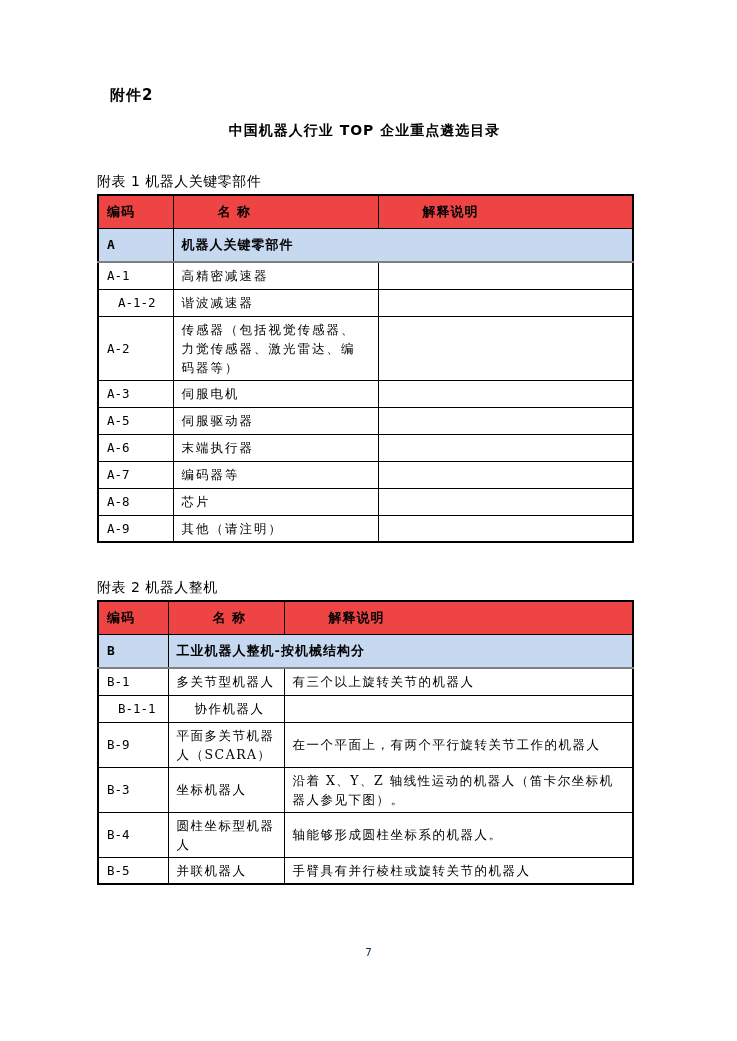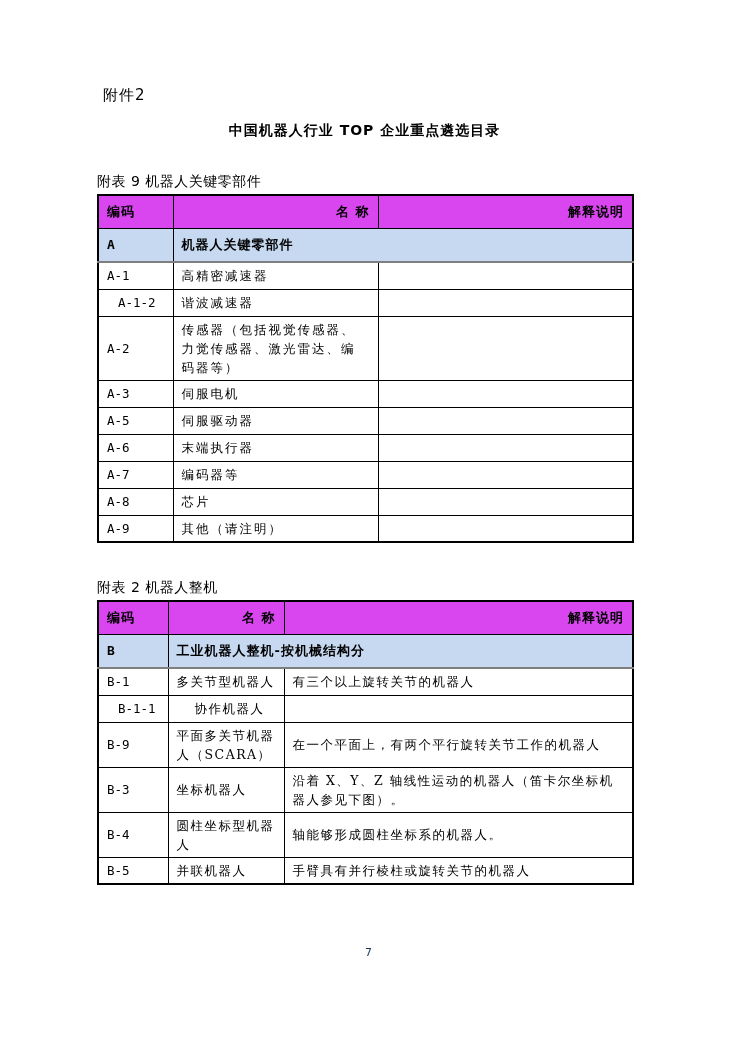--- a/index.html
+++ b/index.html
@@ -9,22 +9,22 @@
     font-family:"DejaVu Sans", "Liberation Sans", sans-serif;
     color:#000;
     position:relative;
     overflow:hidden;
   }
   .page {
     position:absolute; inset:0;
     padding:86px 105px 0 97px;
   }
   .attachment-label {
-    font-size:15px; font-weight:normal;
-    margin-left:6px;
+    font-size:15px; font-weight:bold;
+    margin-left:13px;
     letter-spacing:1px;
     font-family:"DejaVu Sans", sans-serif;
   }
   .doc-title {
     margin-top:17px;
     text-align:center;
     font-size:14px; font-weight:bold;
     letter-spacing:1px;
   }
   .table-caption {
@@ -43,28 +43,28 @@
   .doc-table th, .doc-table td {
     border:1.3px solid #000;
     padding:3px 8px;
     font-size:12.5px;
     line-height:19px;
     vertical-align:middle;
     text-align:left;
     overflow:hidden;
   }
   .doc-table thead th {
-    background:#d946ef;
+    background:#ef4444;
     height:33px;
     font-weight:bold;
     font-size:13px;
     letter-spacing:1px;
     border-bottom:1.6px solid #000;
   }
-  .doc-table thead th.center { text-align:right;padding-left:44px; }
+  .doc-table thead th.center { text-align:left;padding-left:44px; }
   .doc-table tr.section-row td {
     background:#C6D9F1;
     height:34px;
     font-weight:bold;
     font-size:13px;
     letter-spacing:1px;
     border-bottom:2px solid #7f7f7f;
   }
   .doc-table td { height:27px; }
   .code-cell {
@@ -91,21 +91,21 @@
 </style>
 </head>
 <body>
 
 <div class="page">
 
   <div class="attachment-label">附件2</div>
 
   <div class="doc-title">中国机器人行业 TOP 企业重点遴选目录</div>
 
-  <div class="table-caption caption-1">附表 9 机器人关键零部件</div>
+  <div class="table-caption caption-1">附表 1 机器人关键零部件</div>
 
   <table class="doc-table t1">
     <colgroup>
         <col style="width:75px">
         <col style="width:205px">
         <col style="width:255px">
       </colgroup>
     <thead>
       <tr>
         <th>编码</th>

